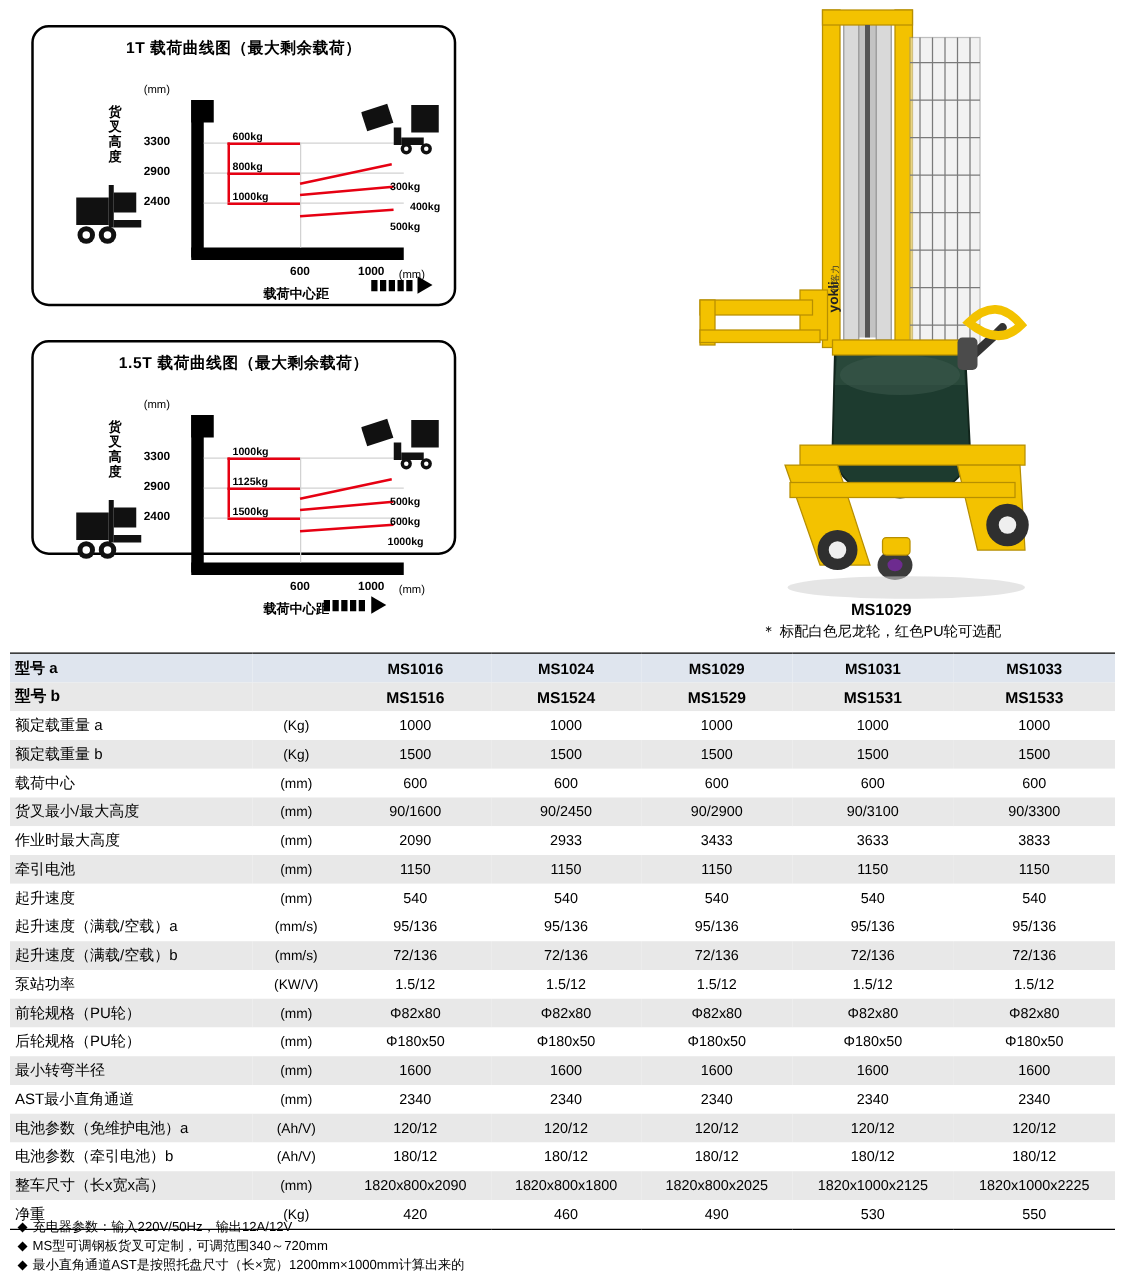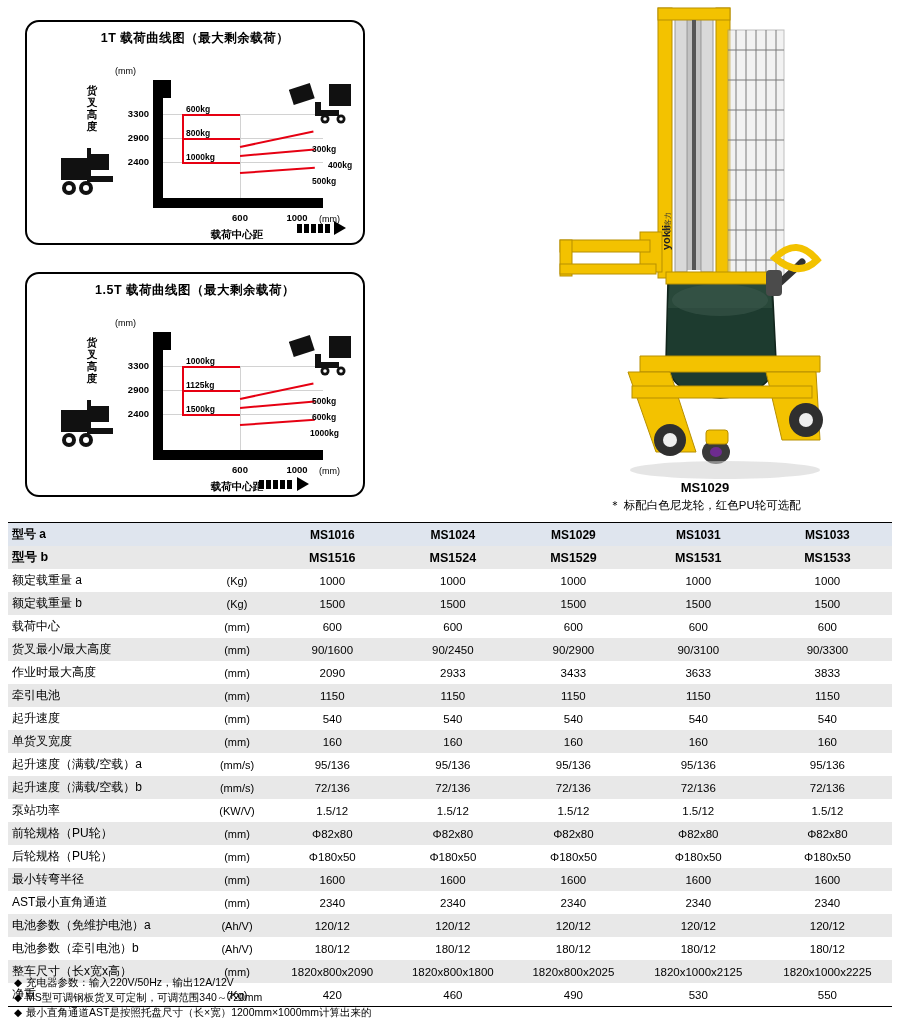--- a/index.html
+++ b/index.html
@@ -16,37 +16,37 @@
 
   
   .chart-card{
     position:absolute;
     border:2px solid #000;
     border-radius:14px;
     background:#fff;
     box-sizing:border-box;
   }
   #chart1{left:25px;top:20px;width:340px;height:225px;}
-  #chart2{left:25px;top:272px;width:340px;height:225px;}
+  #chart2{left:25px;top:272px;width:340px;height:172px;}
 
   .chart-title{
     position:absolute;top:8px;left:0;width:100%;
     text-align:center;font-size:12.5px;font-weight:bold;
     letter-spacing:.5px;
   }
   .unit-mm{position:absolute;font-size:9px;}
   .axis-label-v{
     position:absolute;font-size:10.5px;font-weight:bold;
     width:14px;line-height:12px;text-align:center;
   }
   .axis-label-h{
     position:absolute;font-size:10.5px;font-weight:bold;
     text-align:center;
   }
-  .ytick{position:absolute;font-size:9.5px;font-weight:bold;text-align:right;width:34px;}
+  .ytick{position:absolute;font-size:9.5px;font-weight:bold;text-align:left;width:34px;}
   .xtick{position:absolute;font-size:9.5px;font-weight:bold;text-align:center;width:40px;}
   .curve-lbl{position:absolute;font-size:8.5px;font-weight:bold;color:#000;}
   .curve-lbl.right{color:#000;}
 
   
   .axis-shape{position:absolute;background:#000;}
 
   .gridline{position:absolute;background:#d2d2d2;height:1px;}
   .redline{position:absolute;background:#e60012;height:1.6px;}
   .redv{position:absolute;background:#e60012;width:1.6px;}
@@ -404,29 +404,20 @@
     </tr>
     <tr class="plain">
       <td class="col-name">起升速度</td>
       <td class="col-unit">(mm)</td>
       <td class="col-val">540</td>
       <td class="col-val">540</td>
       <td class="col-val">540</td>
       <td class="col-val">540</td>
       <td class="col-val">540</td>
     </tr>
-    <tr class="shade">
-      <td class="col-name">单货叉宽度</td>
-      <td class="col-unit">(mm)</td>
-      <td class="col-val">160</td>
-      <td class="col-val">160</td>
-      <td class="col-val">160</td>
-      <td class="col-val">160</td>
-      <td class="col-val">160</td>
-    </tr>
     <tr class="plain">
       <td class="col-name">起升速度（满载/空载）a</td>
       <td class="col-unit">(mm/s)</td>
       <td class="col-val">95/136</td>
       <td class="col-val">95/136</td>
       <td class="col-val">95/136</td>
       <td class="col-val">95/136</td>
       <td class="col-val">95/136</td>
     </tr>
     <tr class="shade">

